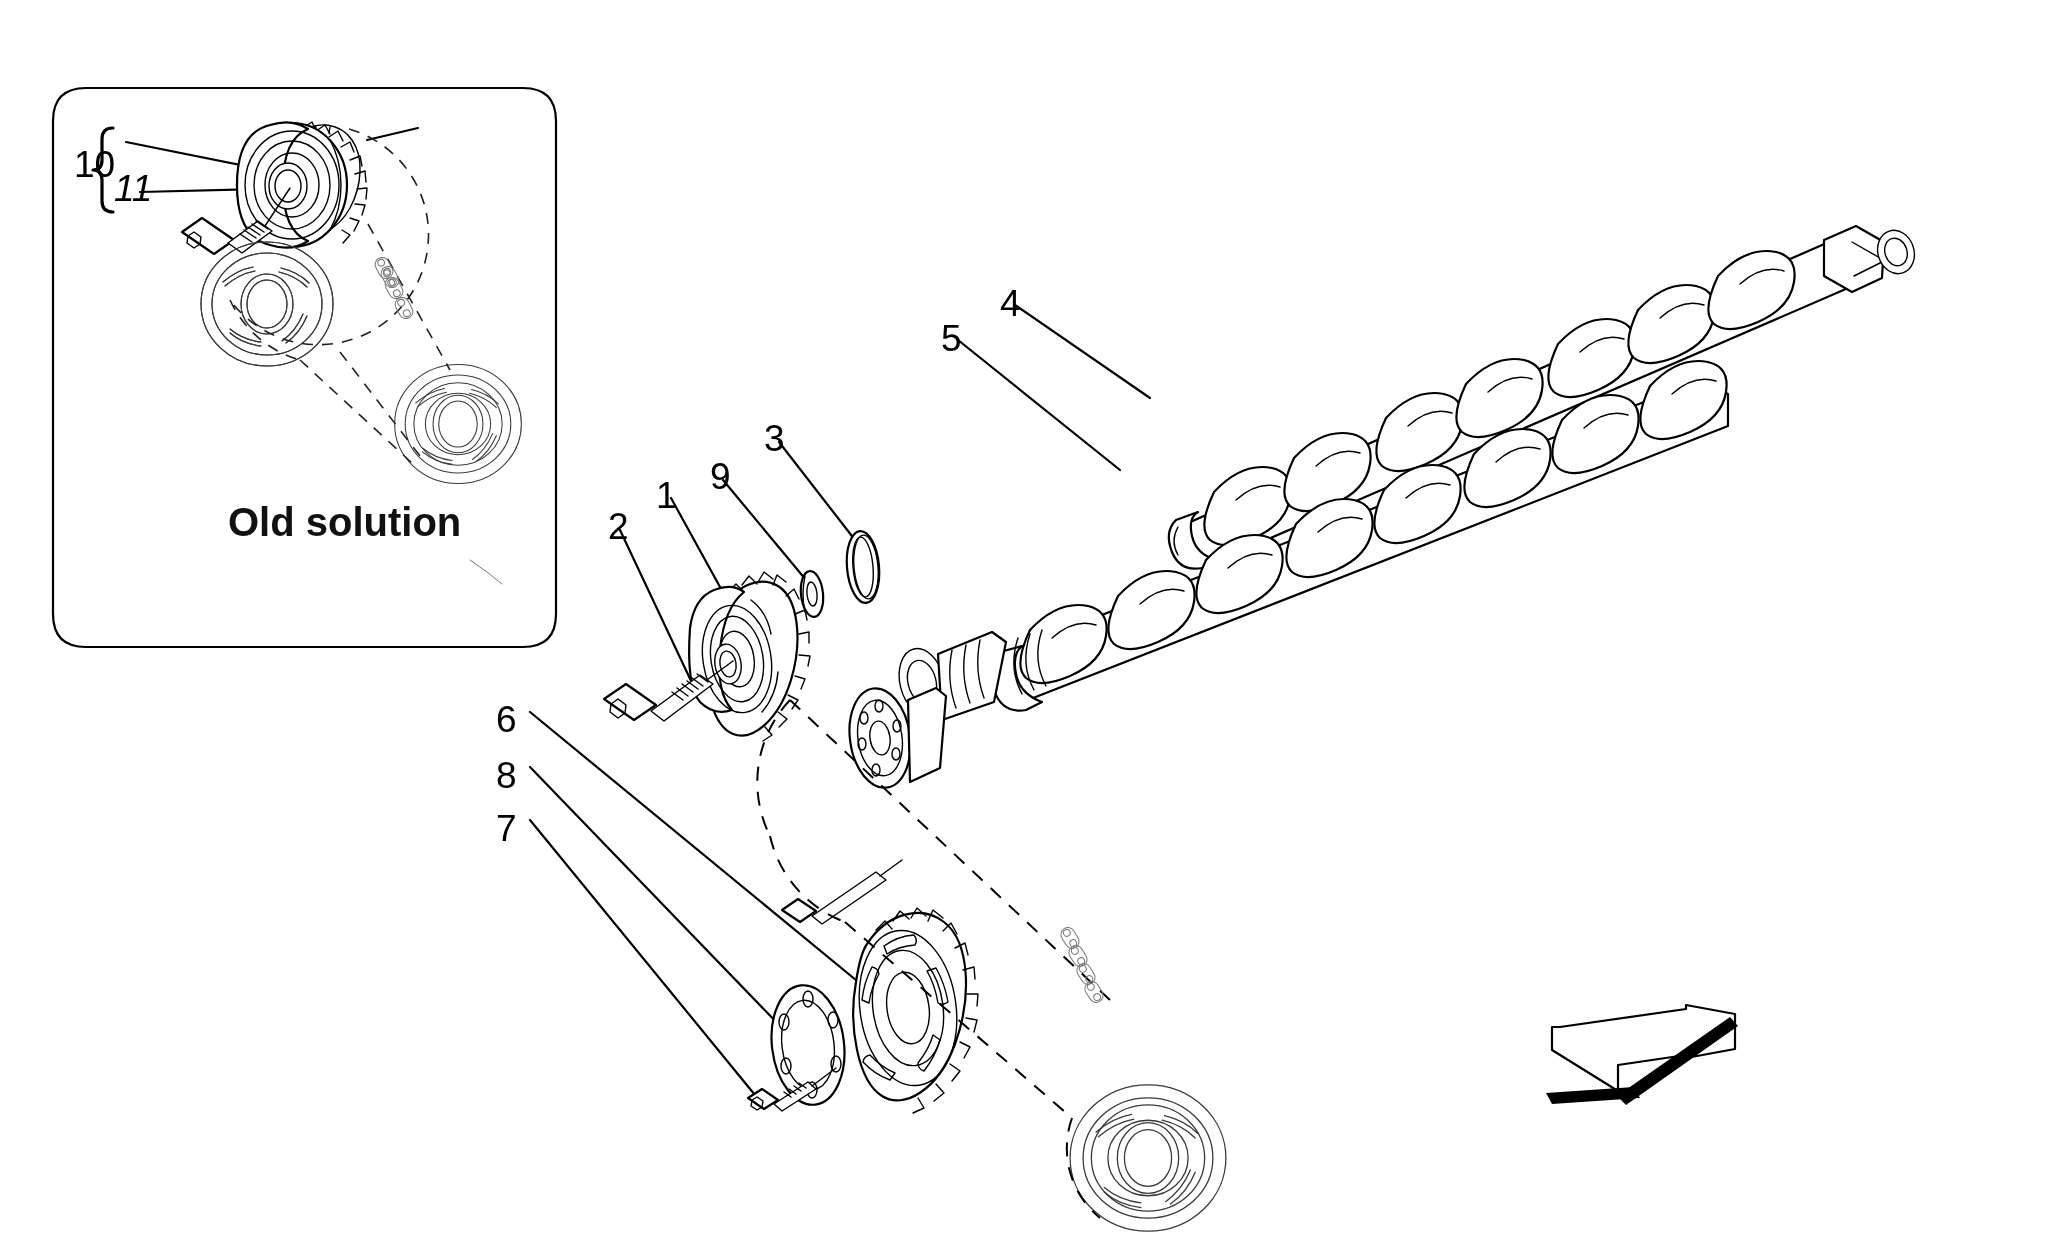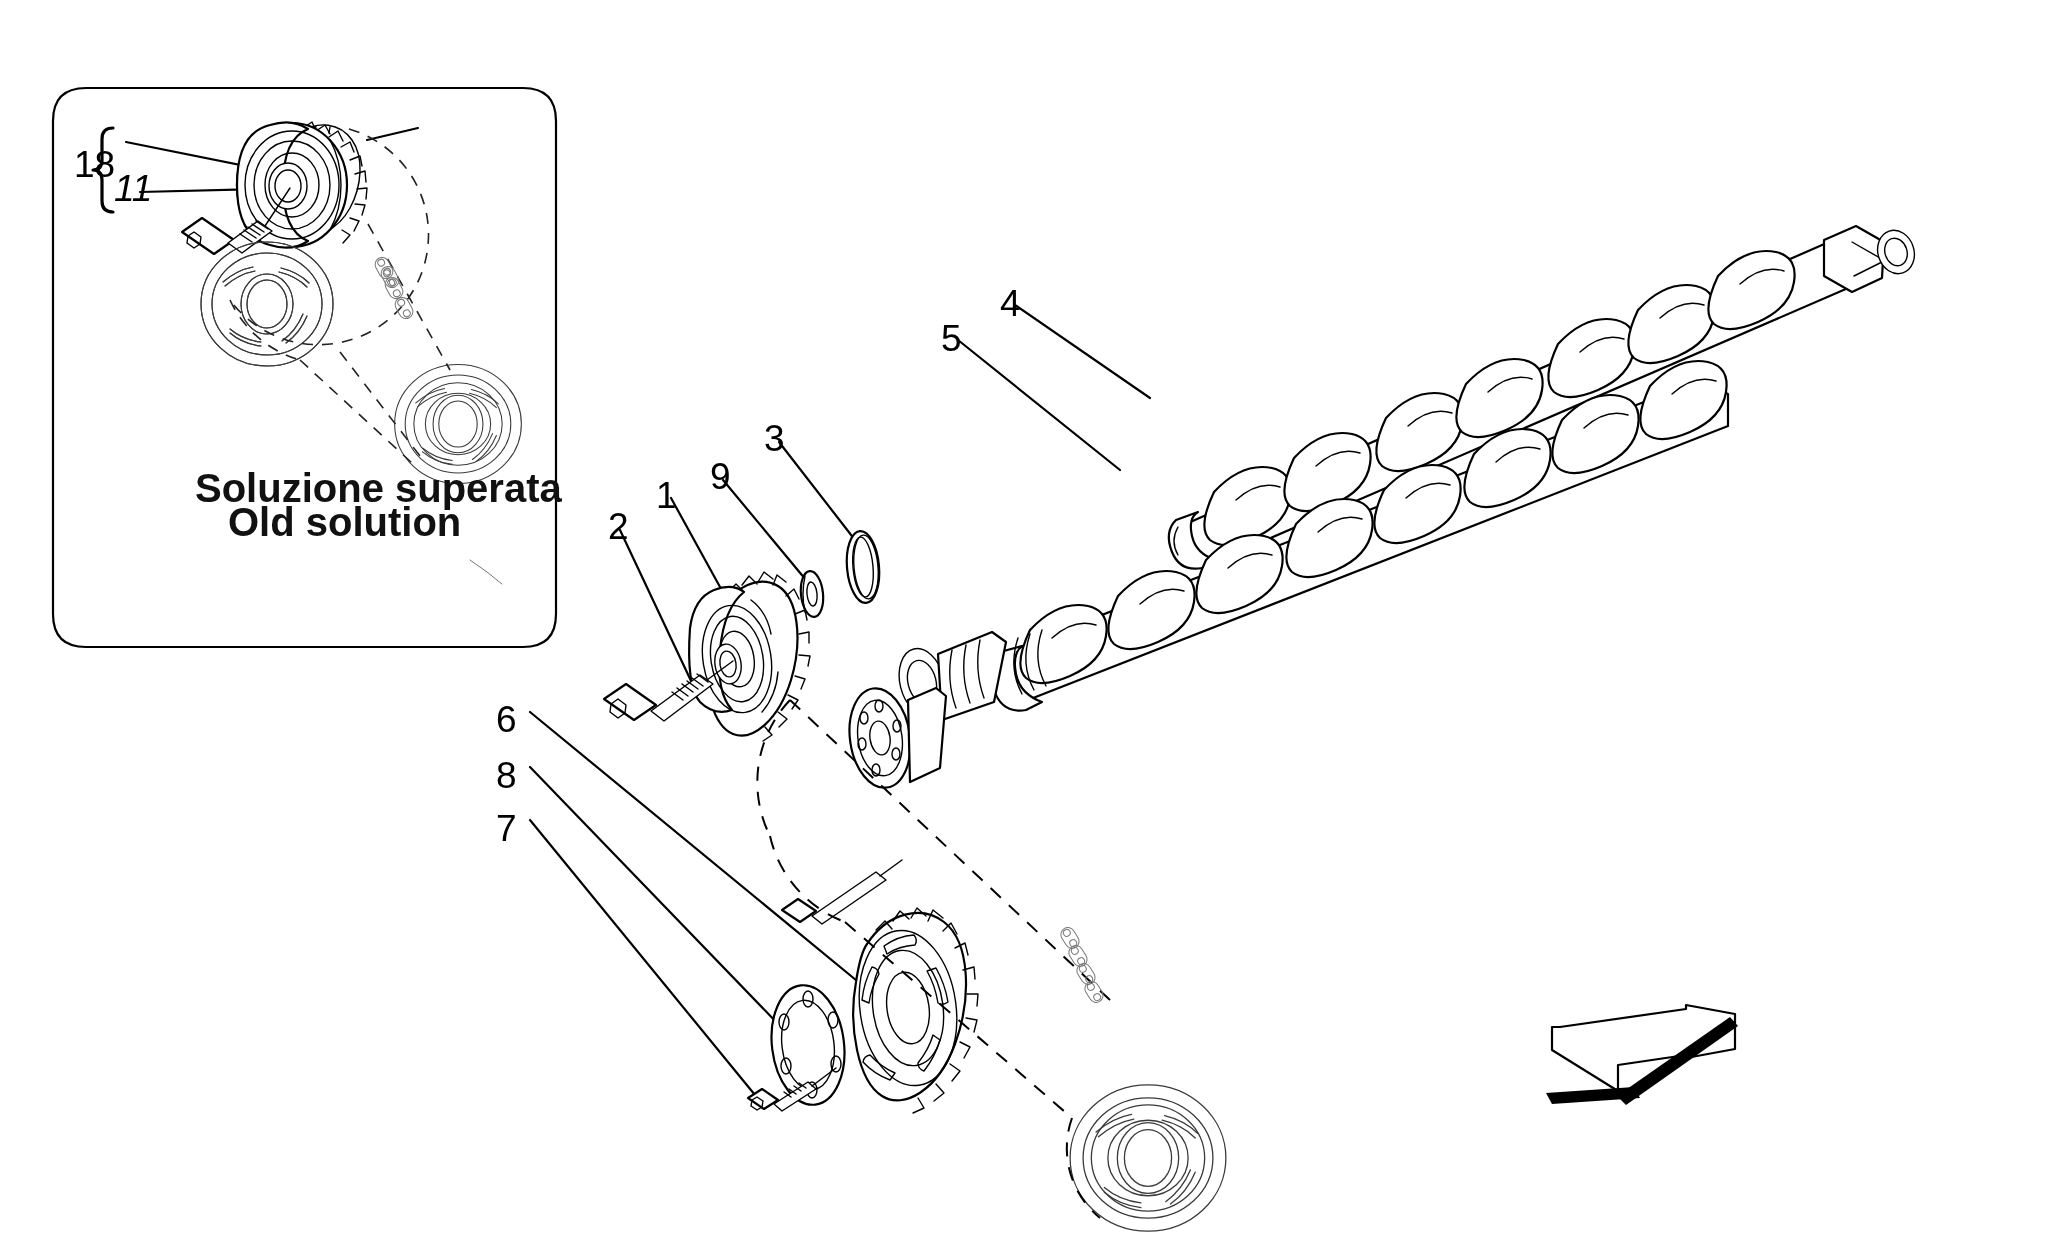--- a/index.html
+++ b/index.html
@@ -531,24 +531,23 @@
                           L 1618 1065
                           L 1618 1091
                           L 1552 1050
                           L 1552 1027 Z"></path>
 
       <path class="blk" d="M 1546 1093 L 1634 1087 L 1640 1098 L 1552 1104 Z"></path>
       <path class="blk" d="M 1730 1017 L 1738 1026 L 1626 1105 L 1617 1096 Z"></path>
     </g>
   </svg>
 
-  <div class="callout-num" style="left:74px;  top:146px;">18</div>
+  <div class="callout-num" style="left:74px;  top:146px;">10</div>
   <div class="callout-num" style="left:114px; top:170px;font-style:italic;">11</div>
 
-  <div class="caption-line" style="left:195px; top:466px;">Soluzione superata</div>
   <div class="caption-line" style="left:228px; top:500px;">Old solution</div>
 
   <div class="callout-num" style="left:656px;  top:477px;">1</div>
   <div class="callout-num" style="left:608px;  top:508px;">2</div>
   <div class="callout-num" style="left:764px;  top:420px;">3</div>
   <div class="callout-num" style="left:1000px; top:285px;">4</div>
   <div class="callout-num" style="left:941px;  top:320px;">5</div>
   <div class="callout-num" style="left:496px;  top:701px;">6</div>
   <div class="callout-num" style="left:496px;  top:810px;">7</div>
   <div class="callout-num" style="left:496px;  top:757px;">8</div>

